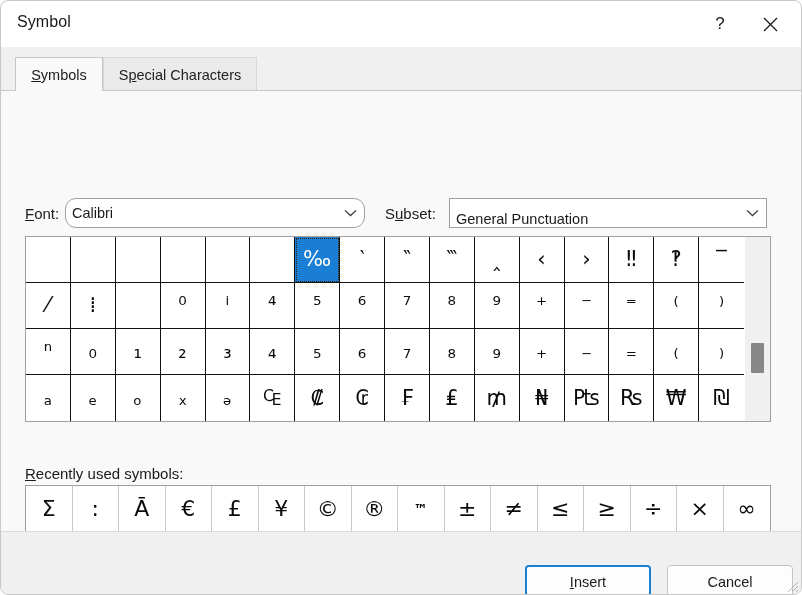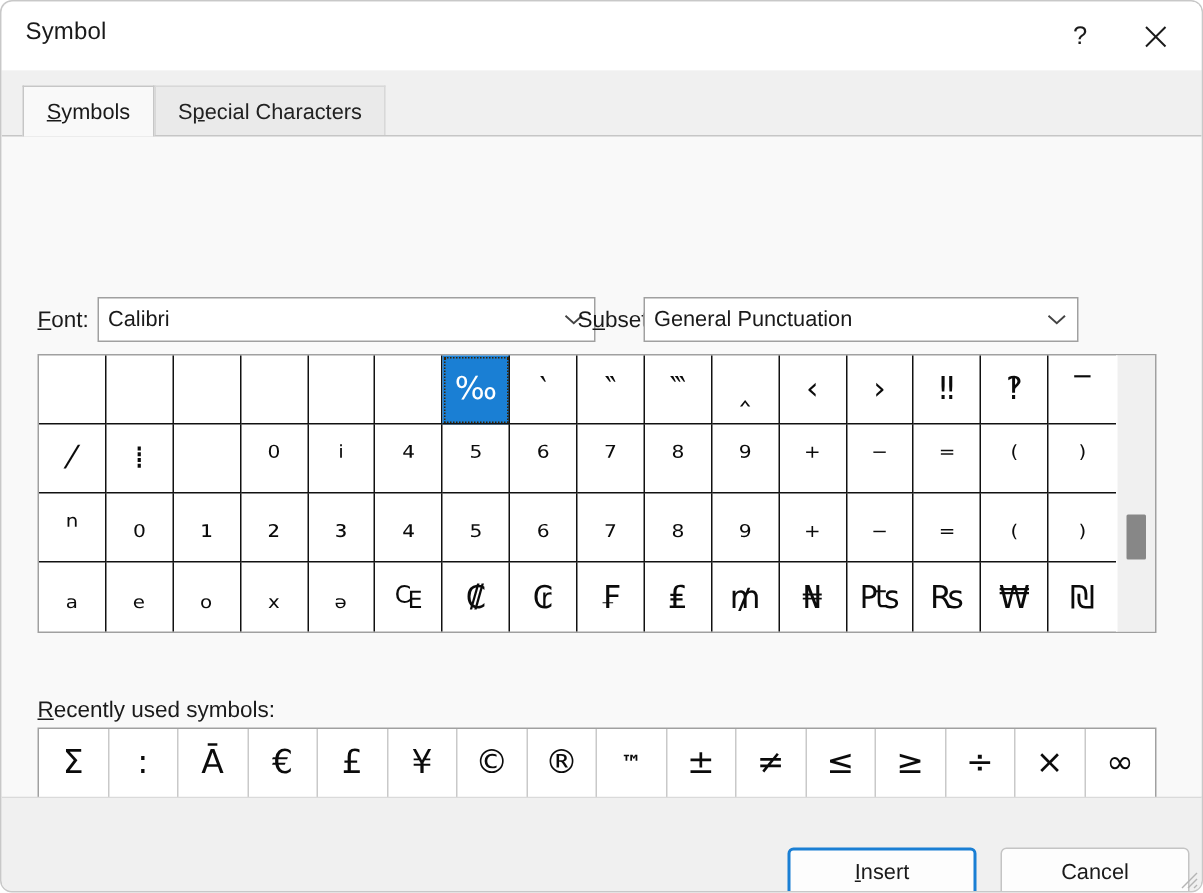--- a/index.html
+++ b/index.html
@@ -80,22 +80,22 @@
     flex: 1 1 auto;
     padding-left: 6px;
     font-size: 14.5px; color: #1a1a1a;
     white-space: nowrap; overflow: hidden;
   }
   .combo .arrow {
     width: 28px; height: 100%;
     display: flex; align-items: center; justify-content: center;
     color: #444;
   }
-  #font-combo   { left: 64px;  top: 107px; width: 332px; }
-  #subset-combo { left: 428px; top: 107px; width: 290px; }
+  #font-combo   { left: 64px;  top: 107px; width: 300px; border-radius: 11px; }
+  #subset-combo { left: 448px; top: 107px; width: 318px; align-items: flex-end; }
   #font-label   { left: 24px;  top: 114px; }
   #subset-label { left: 384px; top: 114px; }
   
   #grid-frame {
     position: absolute; left: 24px; top: 145px;
     width: 746px; height: 186px;
     background: #ffffff;
     border: 1px solid #a0a0a0;
     display: flex;
   }

